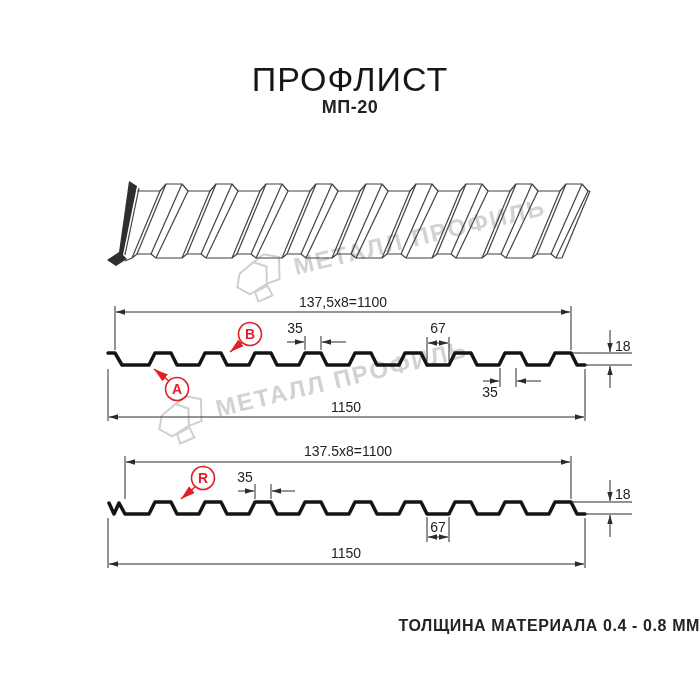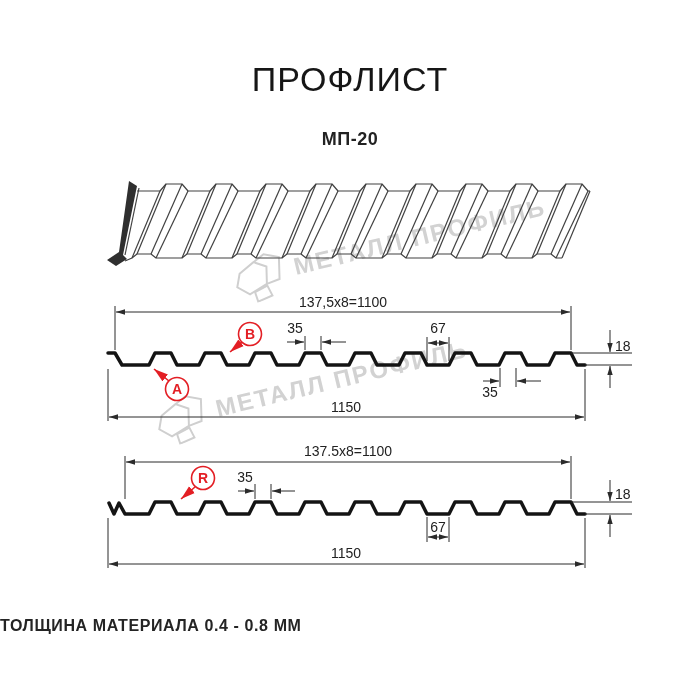--- a/index.html
+++ b/index.html
@@ -1,22 +1,22 @@
 <!DOCTYPE html>
 <html><head>
 <meta charset="utf-8">
 <style>
   html,body{margin:0;padding:0;background:#fff;}
   .page{position:relative;width:700px;height:700px;background:#ffffff;overflow:hidden;
         font-family:"Liberation Sans",sans-serif;}
   .title{position:absolute;left:0;top:60px;width:700px;text-align:center;
          font-size:34px;font-weight:normal;letter-spacing:1px;color:#161616;z-index:3;}
   .subtitle{position:absolute;left:0;top:97px;width:700px;text-align:center;
-         font-size:18px;font-weight:bold;letter-spacing:.5px;color:#222;z-index:3;margin-top:32px;}
-  .caption{position:absolute;left:0;top:617px;width:700px;text-align:left;
+         font-size:18px;font-weight:bold;letter-spacing:.5px;color:#222;z-index:3;}
+  .caption{position:absolute;left:0;top:617px;width:700px;text-align:right;
          font-size:16px;font-weight:bold;letter-spacing:.6px;color:#242424;z-index:3;}
   .wm{position:absolute;display:flex;align-items:center;gap:10px;z-index:1;
       transform-origin:left center;color:#d2d2d2;white-space:nowrap;}
   .wm .wm-text{font-size:24px;font-weight:bold;letter-spacing:2px;}
   .wm1{left:224px;top:258px;transform:rotate(-13.5deg);}
   .wm2{left:146px;top:400px;transform:rotate(-13.5deg);}
   svg#drawing{position:absolute;left:0;top:0;z-index:2;}
   .thin{stroke:#2b2b2b;stroke-width:1;fill:none;}
   .prof{stroke:#141414;stroke-width:3.5;fill:none;stroke-linejoin:round;stroke-linecap:round;}
   .sheet{stroke:#414141;stroke-width:1.2;fill:none;stroke-linejoin:round;}

